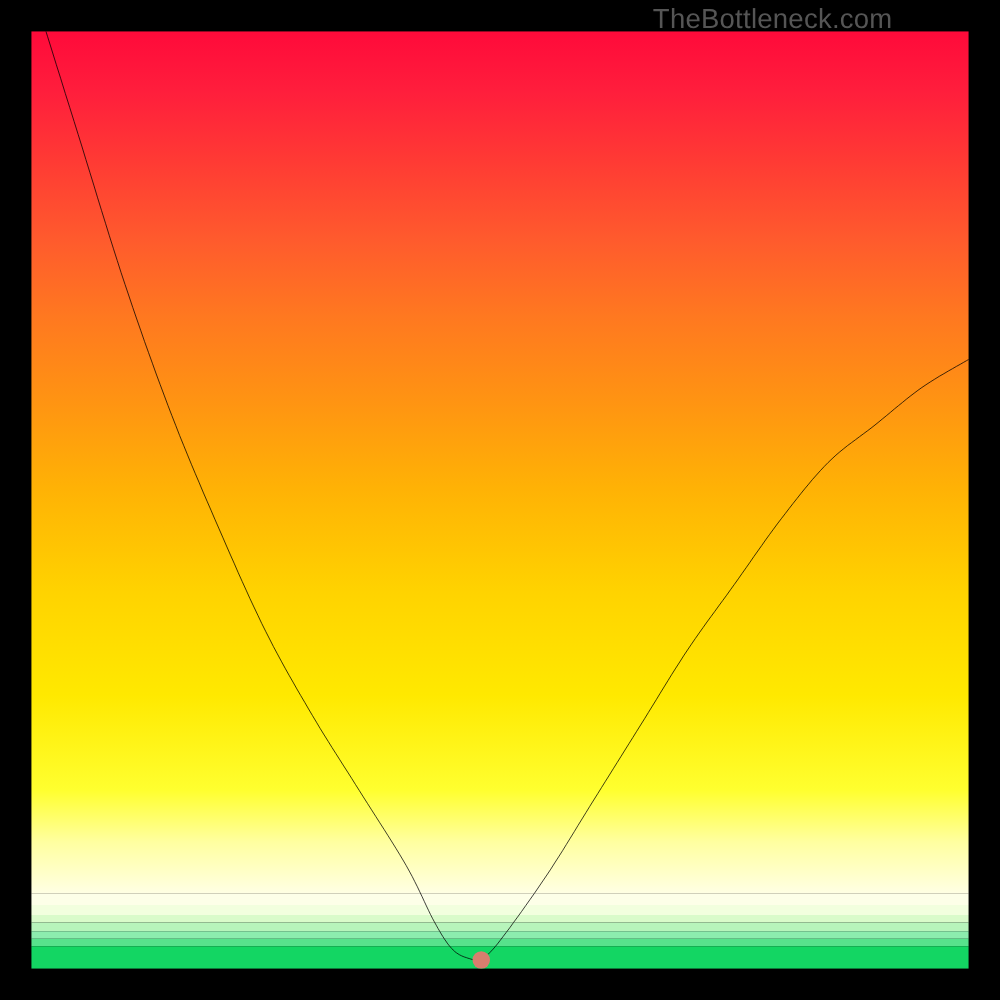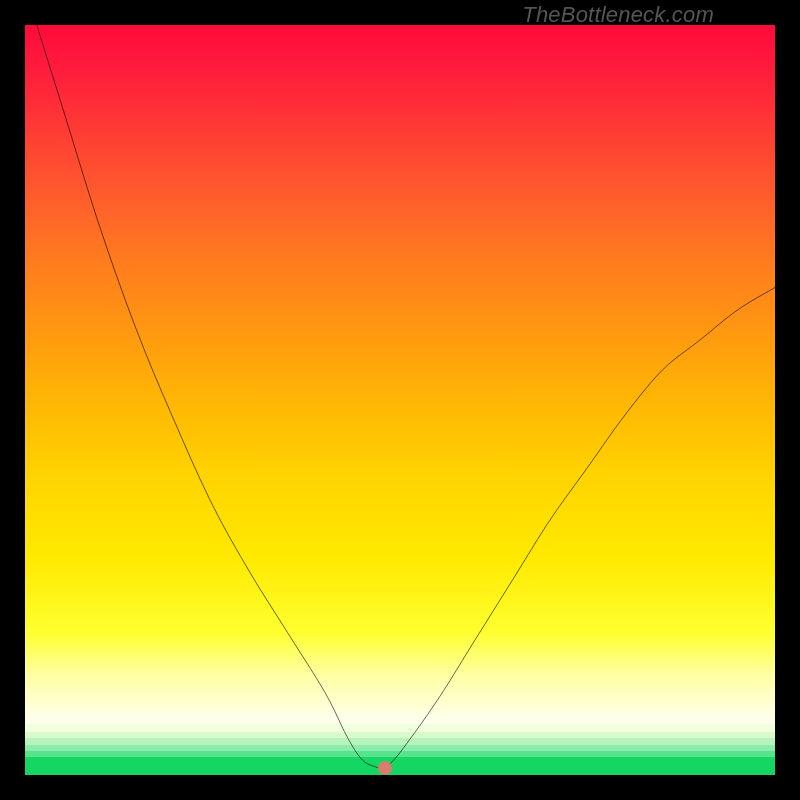--- a/index.html
+++ b/index.html
@@ -9,21 +9,20 @@
     height: 800px;
     background: #000;
     font-family: Arial, Helvetica, sans-serif;
     overflow: hidden;
   }
   .frame {
     position: relative;
     width: 724px;
     height: 800px;
     background: #000;
-    font-style: italic;
   }
   .watermark {
     position: absolute;
     top: 2px;
     right: 10px;
     color: #555;
     font-size: 22px;
     letter-spacing: 0.2px;
     font-weight: 500;
     z-index: 6;

